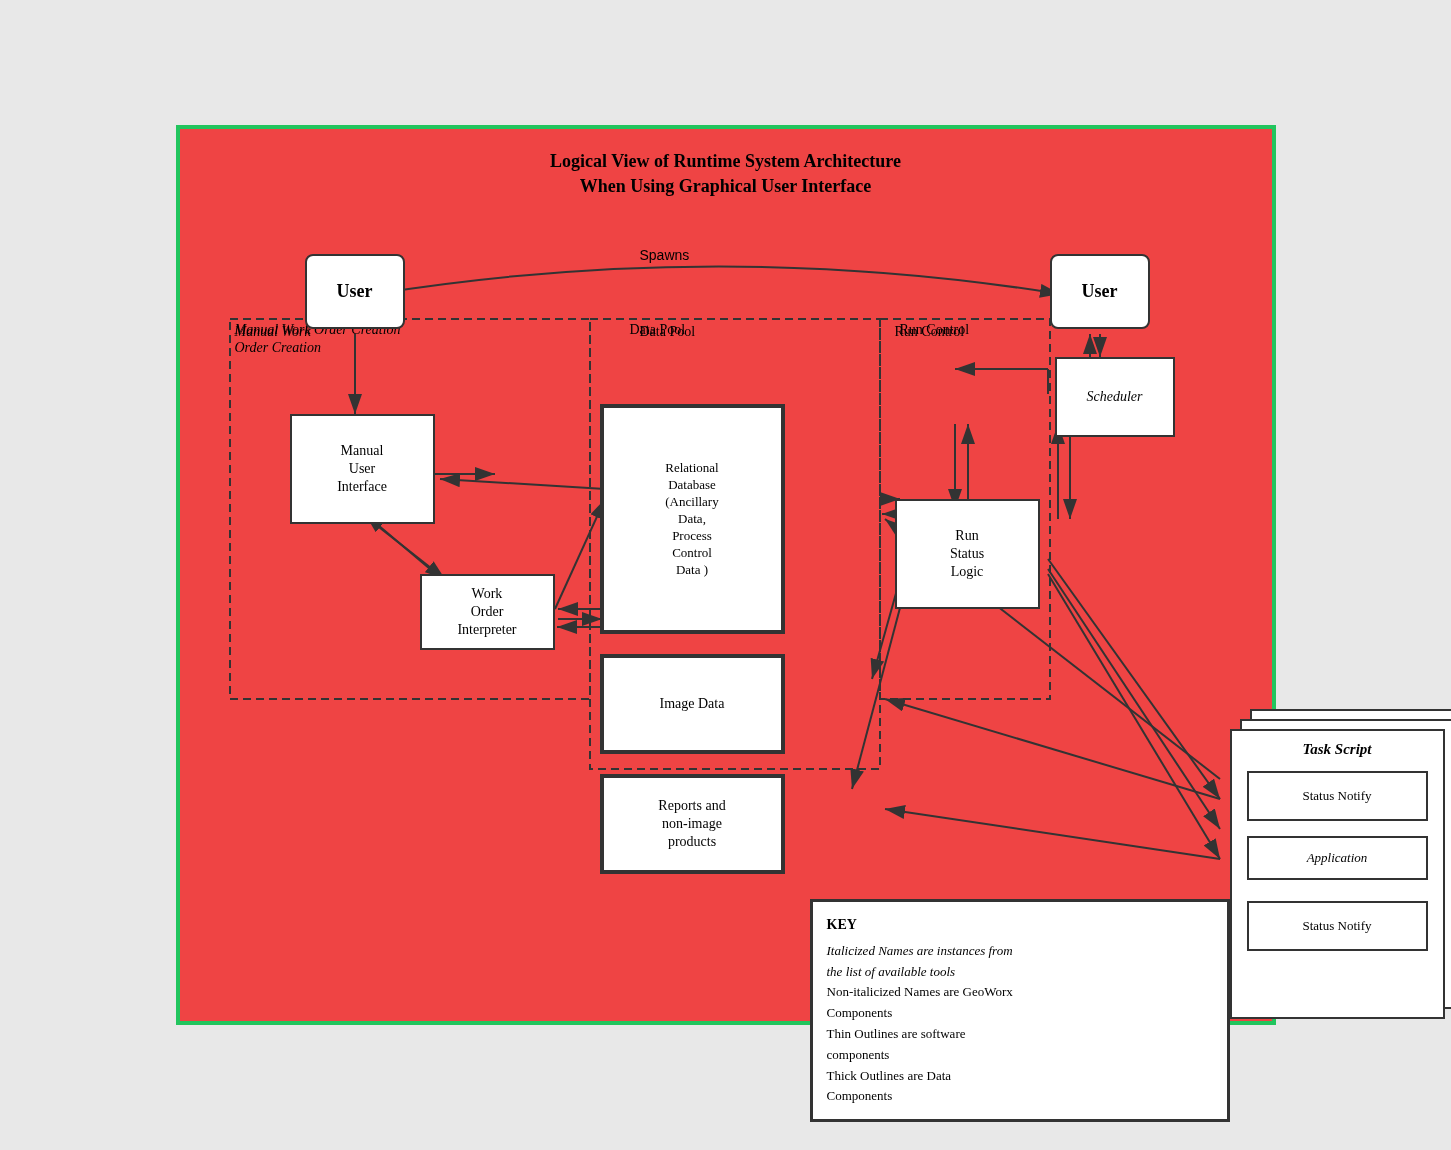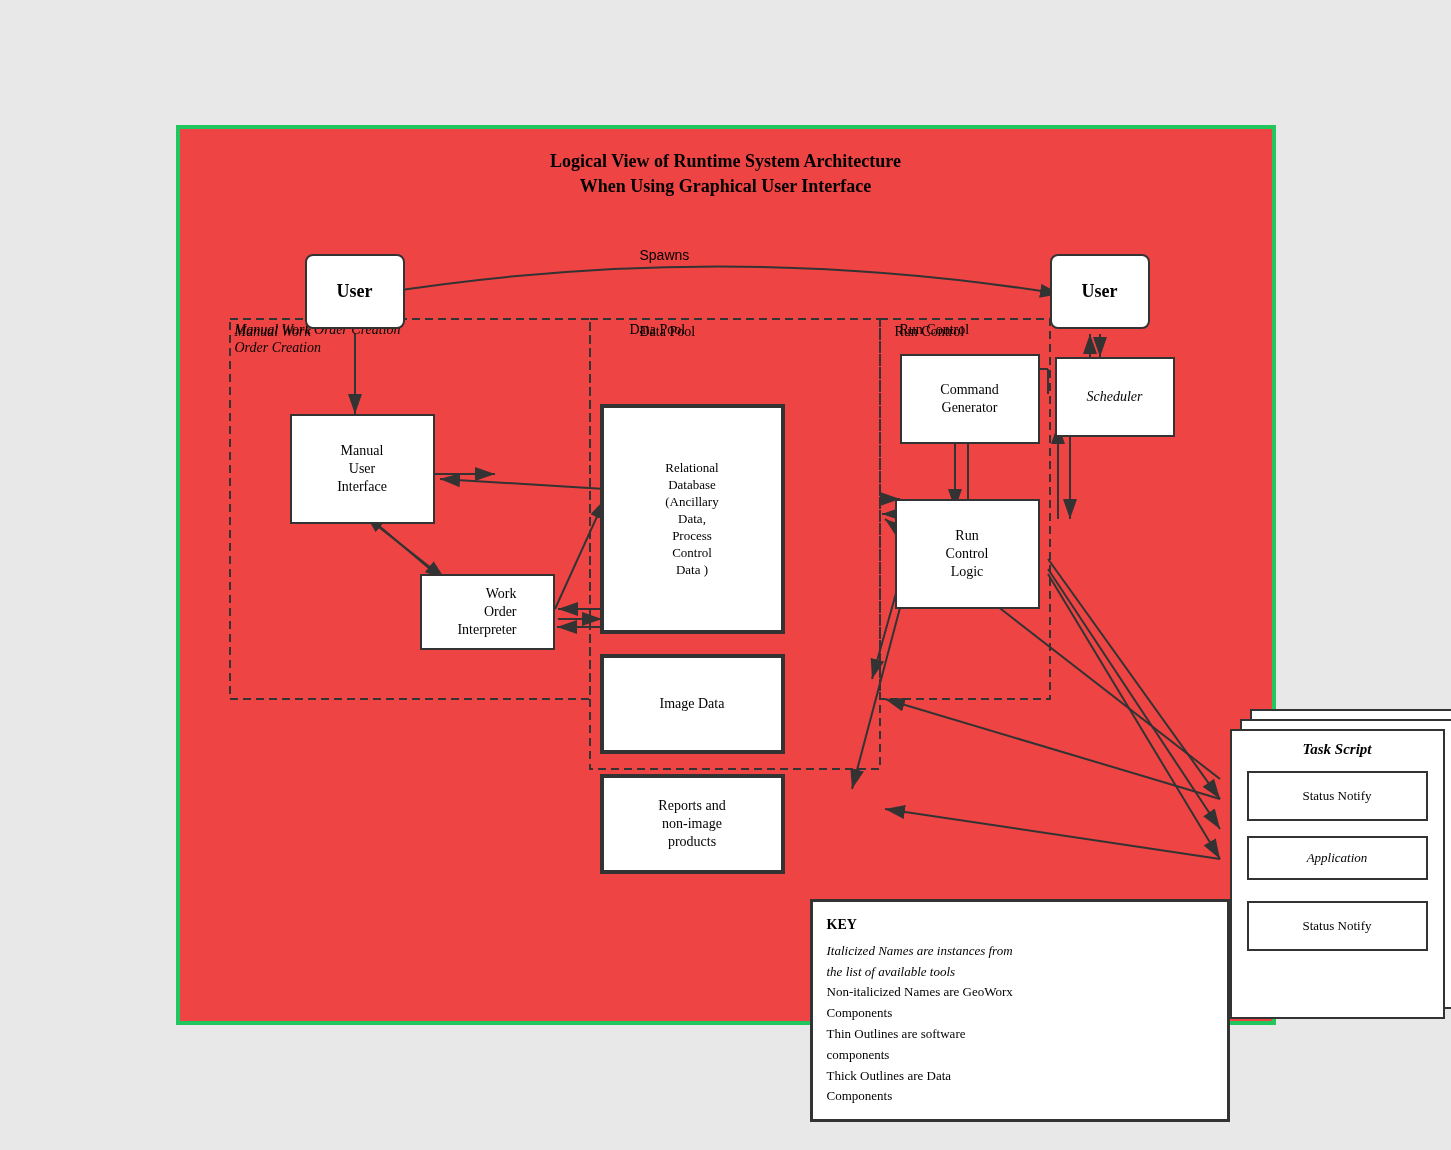--- a/index.html
+++ b/index.html
@@ -179,21 +179,21 @@
     <div class="box box-rounded" style="left:850px; top:35px; width:100px; height:75px; font-size:18px; font-weight:bold;">
       <span>User</span>
     </div>
 
     <div class="box" style="left:90px; top:195px; width:145px; height:110px;">
       <span style="white-space:pre-line;">Manual
 User
 Interface</span>
     </div>
 
-    <div class="box" style="left:220px; top:355px; width:135px; height:76px;text-align:right;">
+    <div class="box" style="left:220px; top:355px; width:135px; height:76px;">
       <span style="white-space:pre-line;">Work
 Order
 Interpreter</span>
     </div>
 
     <div class="box box-thick" style="left:400px; top:185px; width:185px; height:230px;">
       <span style="white-space:pre-line; font-size:13px;">Relational
 Database
 (Ancillary
 Data,
@@ -205,28 +205,24 @@
     <div class="box box-thick" style="left:400px; top:435px; width:185px; height:100px;">
       <span>Image Data</span>
     </div>
 
     <div class="box box-thick" style="left:400px; top:555px; width:185px; height:100px;">
       <span style="white-space:pre-line;">Reports and
 non-image
 products</span>
     </div>
 
-    <div class="box" style="left:700px; top:135px; width:140px; height:90px;">
-      <span style="white-space:pre-line;">Command
-Generator</span>
-    </div>
 
     <div class="box" style="left:695px; top:280px; width:145px; height:110px;">
       <span style="white-space:pre-line;">Run
-Control
+Status
 Logic</span>
     </div>
 
     <div class="box" style="left:855px; top:138px; width:120px; height:80px;font-style:italic;">
       <span>Scheduler</span>
     </div>
 
     <div style="position:absolute; left:1050px; top:490px; width:215px; height:290px; border:2px solid #333; background:white;"></div>
     <div style="position:absolute; left:1040px; top:500px; width:215px; height:290px; border:2px solid #333; background:white;"></div>
 

